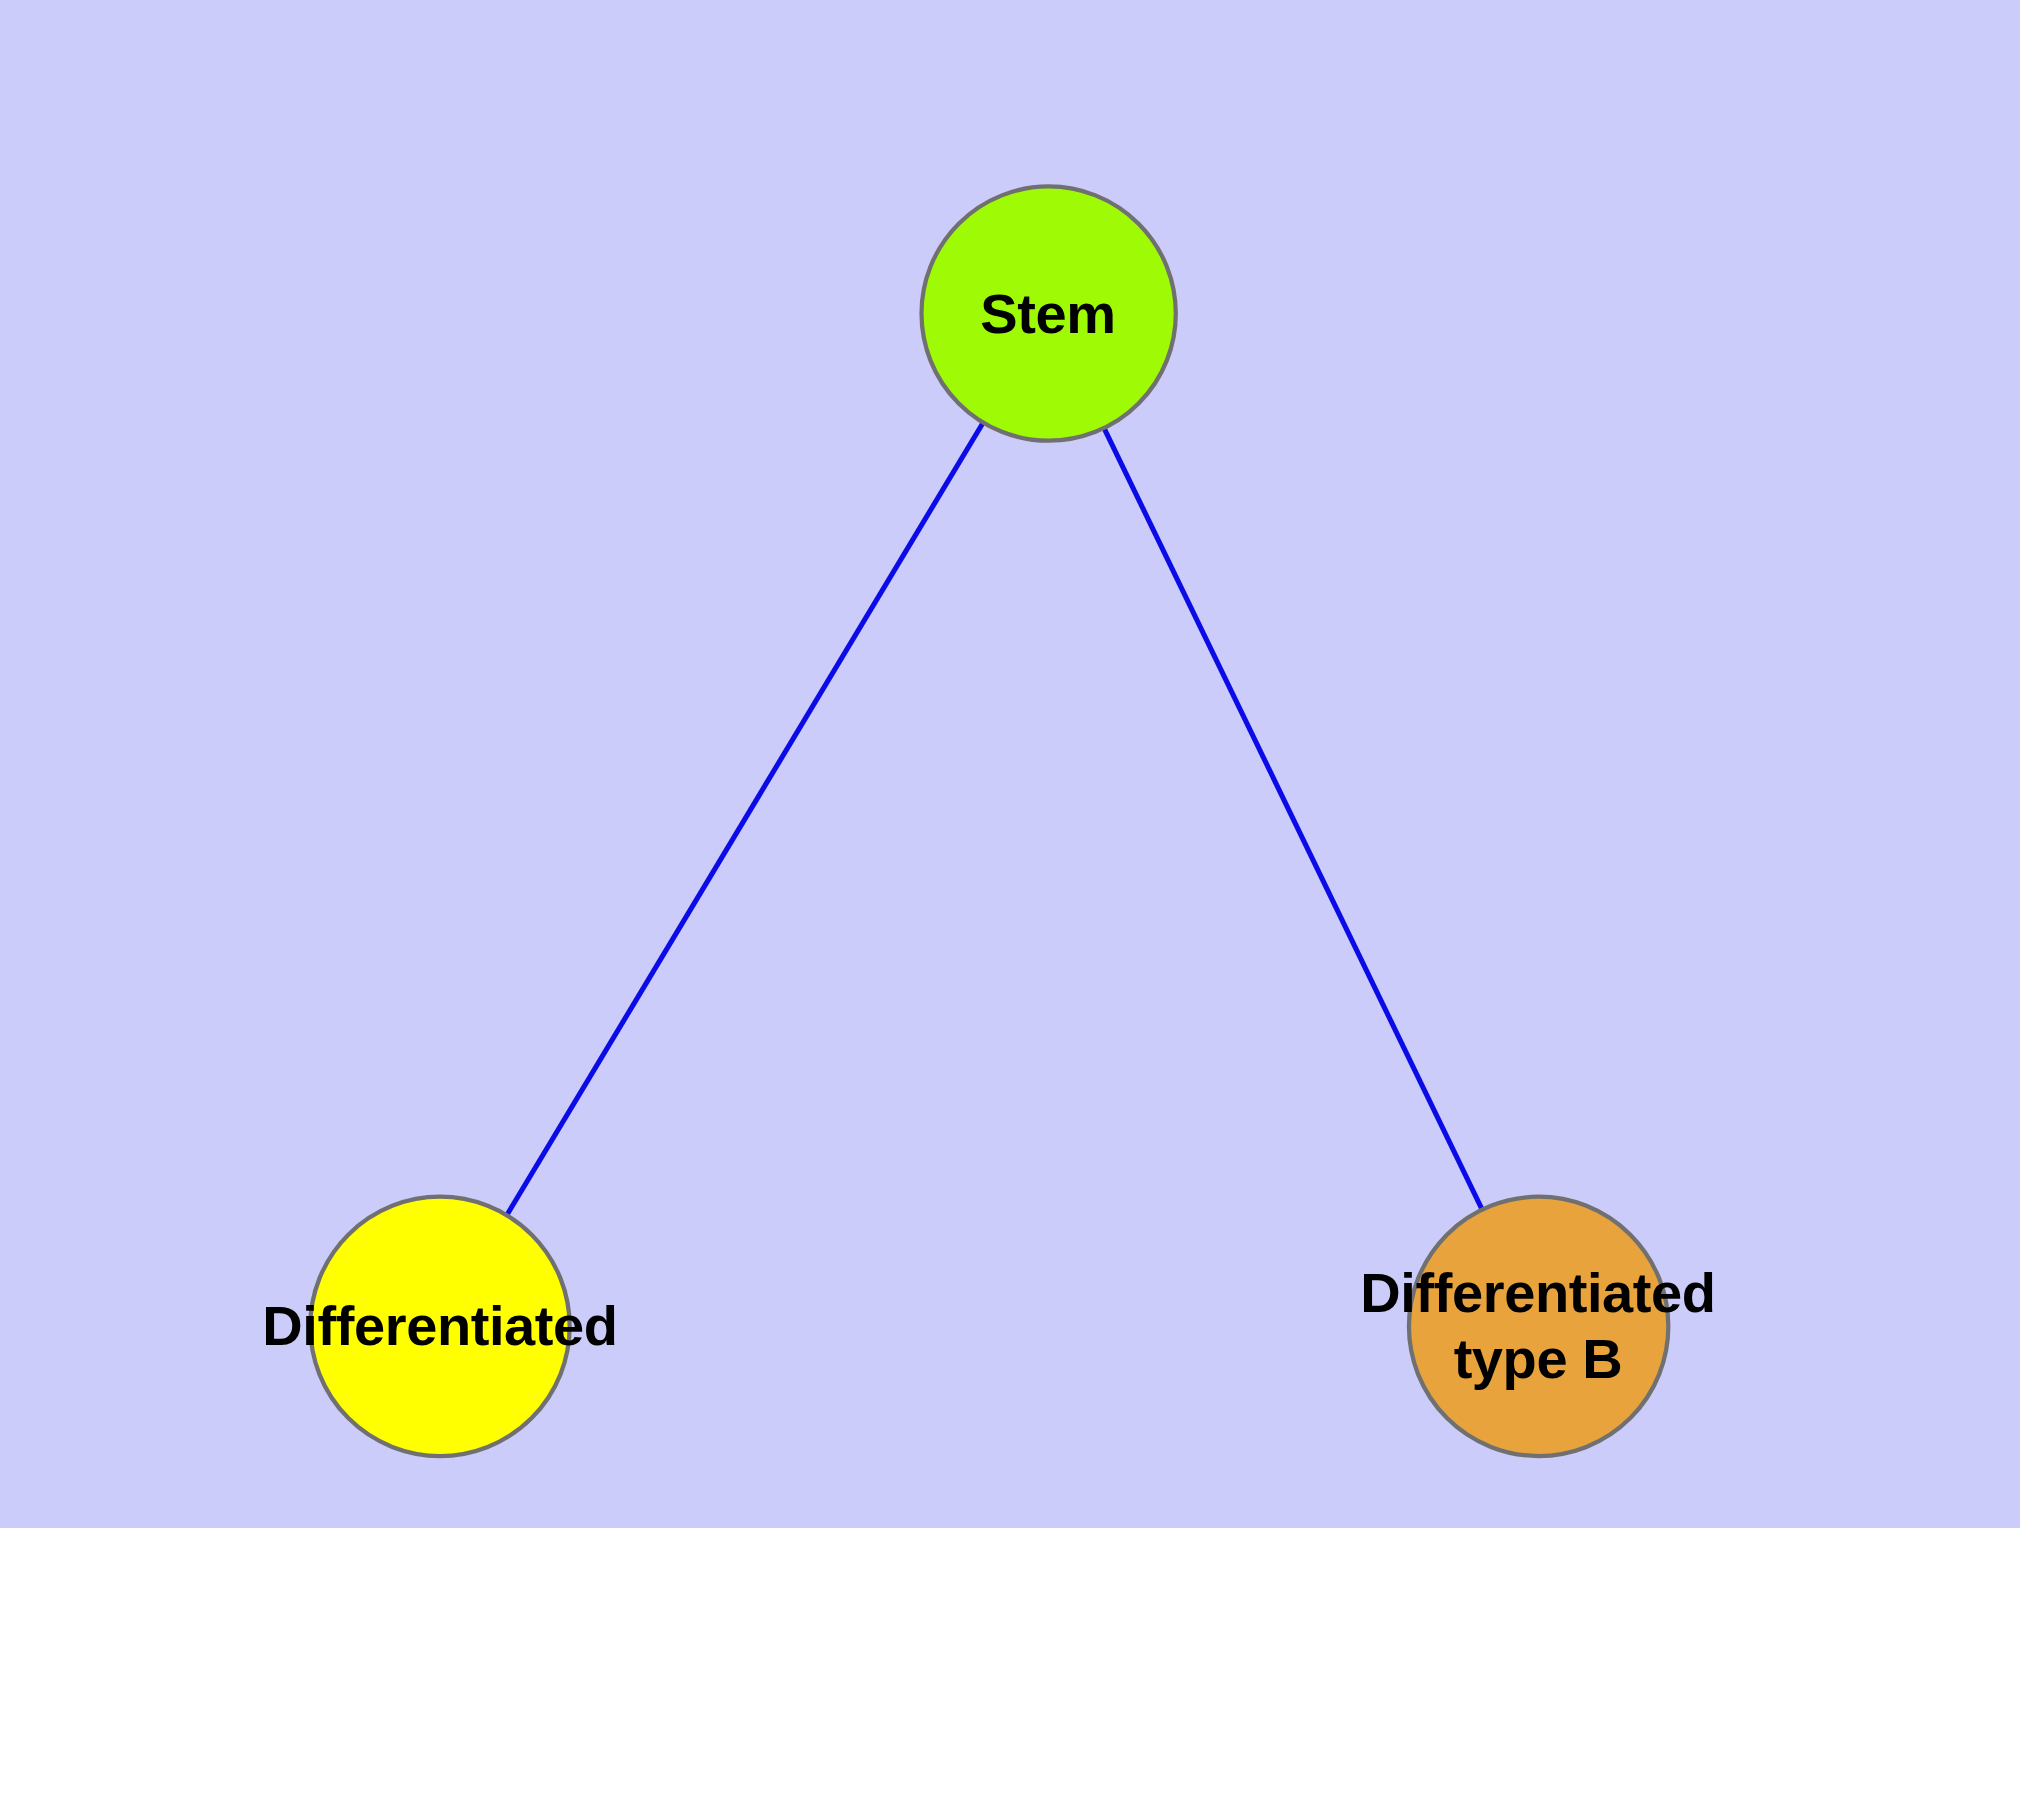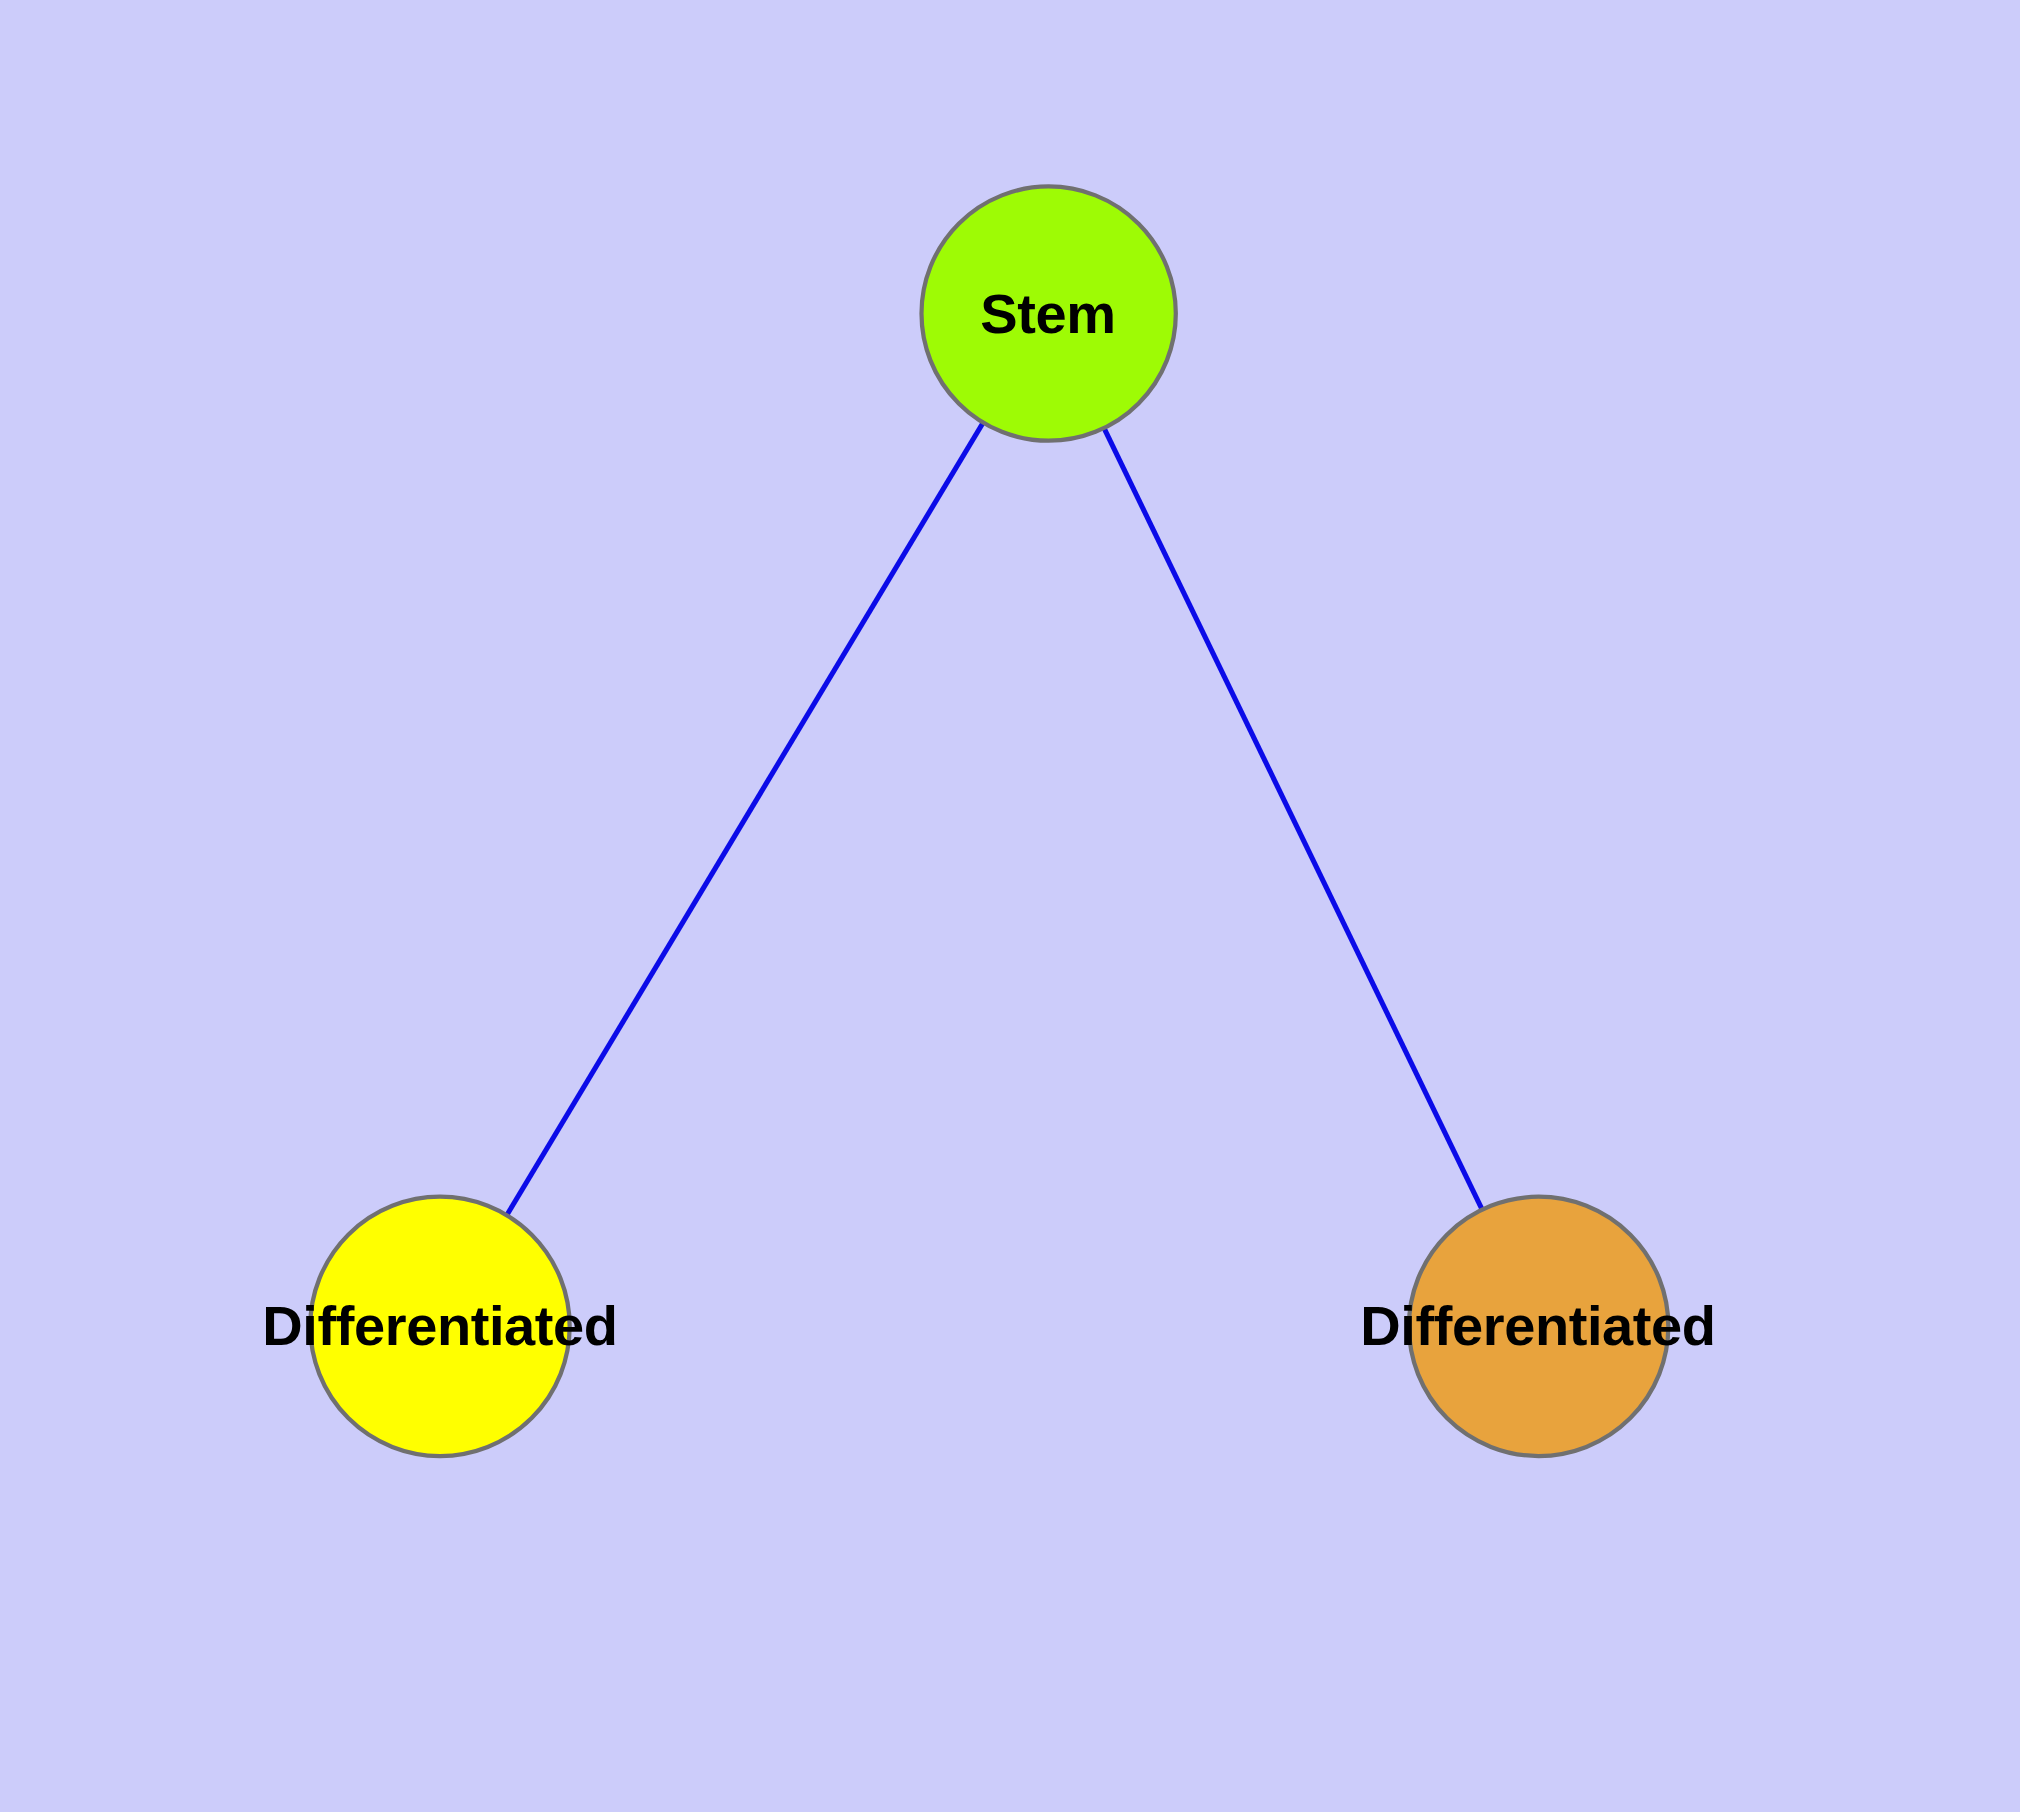--- a/index.html
+++ b/index.html
@@ -43,36 +43,36 @@
     font-size: 56px;
     line-height: 1.18;
     letter-spacing: -0.4px;
     pointer-events: none;
     -webkit-font-smoothing: antialiased;
   }
 </style>
 </head>
 <body>
 
-<div id="canvas" style="width: 2021px; height: 1812px;">
+<div id="canvas" style="width: 2021px; height: 1528px;">
 
   <div id="bg-rect" style="background: rgb(204, 204, 250);"></div>
 
   <svg id="graph-svg" viewBox="0 0 2384 2138" preserveAspectRatio="none" style="width: 2021px; height: 1812px;">
     <g id="edges-layer">
         <line x1="1237" y1="370" x2="519" y2="1565" stroke="#0B0BE8" stroke-width="6" class="edge-line"></line>
         <line x1="1237" y1="370" x2="1815" y2="1565" stroke="#0B0BE8" stroke-width="6" class="edge-line"></line>
       </g>
     <g id="nodes-layer">
         <circle cx="1237" cy="370" r="150" fill="#9EFB05" stroke="#707070" stroke-width="5" class="node-circle"></circle>
         <circle cx="519" cy="1565" r="153" fill="#FFFF00" stroke="#707070" stroke-width="5" class="node-circle"></circle>
         <circle cx="1815" cy="1565" r="153" fill="#E8A33D" stroke="#707070" stroke-width="5" class="node-circle"></circle>
       </g>
   </svg>
 
   <div id="labels-layer">
       <div class="node-label" style="left: 1048px; top: 314px; color: rgb(0, 0, 0); font-size: 56px; font-weight: bold;"><div>Stem</div></div>
       <div class="node-label" style="left: 440px; top: 1326px; color: rgb(0, 0, 0); font-size: 56px; font-weight: bold;"><div>Differentiated</div></div>
-      <div class="node-label" style="left: 1538px; top: 1326px; color: rgb(0, 0, 0); font-size: 56px; font-weight: bold;"><div>Differentiated</div></div>
+      <div class="node-label" style="left: 1538px; top: 1326px; color: rgb(0, 0, 0); font-size: 56px; font-weight: bold;"><div>Differentiated</div><div>type B</div></div>
     </div>
 
 </div>
 
 
 </body></html>

